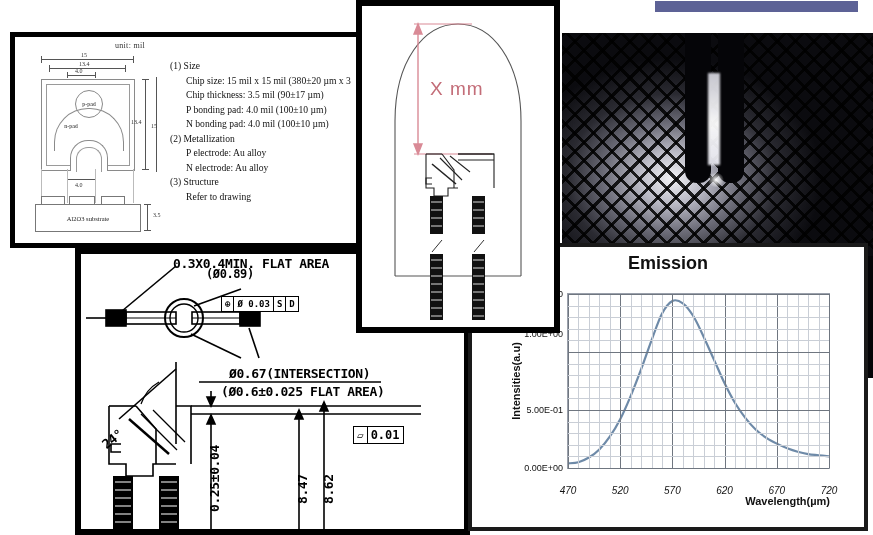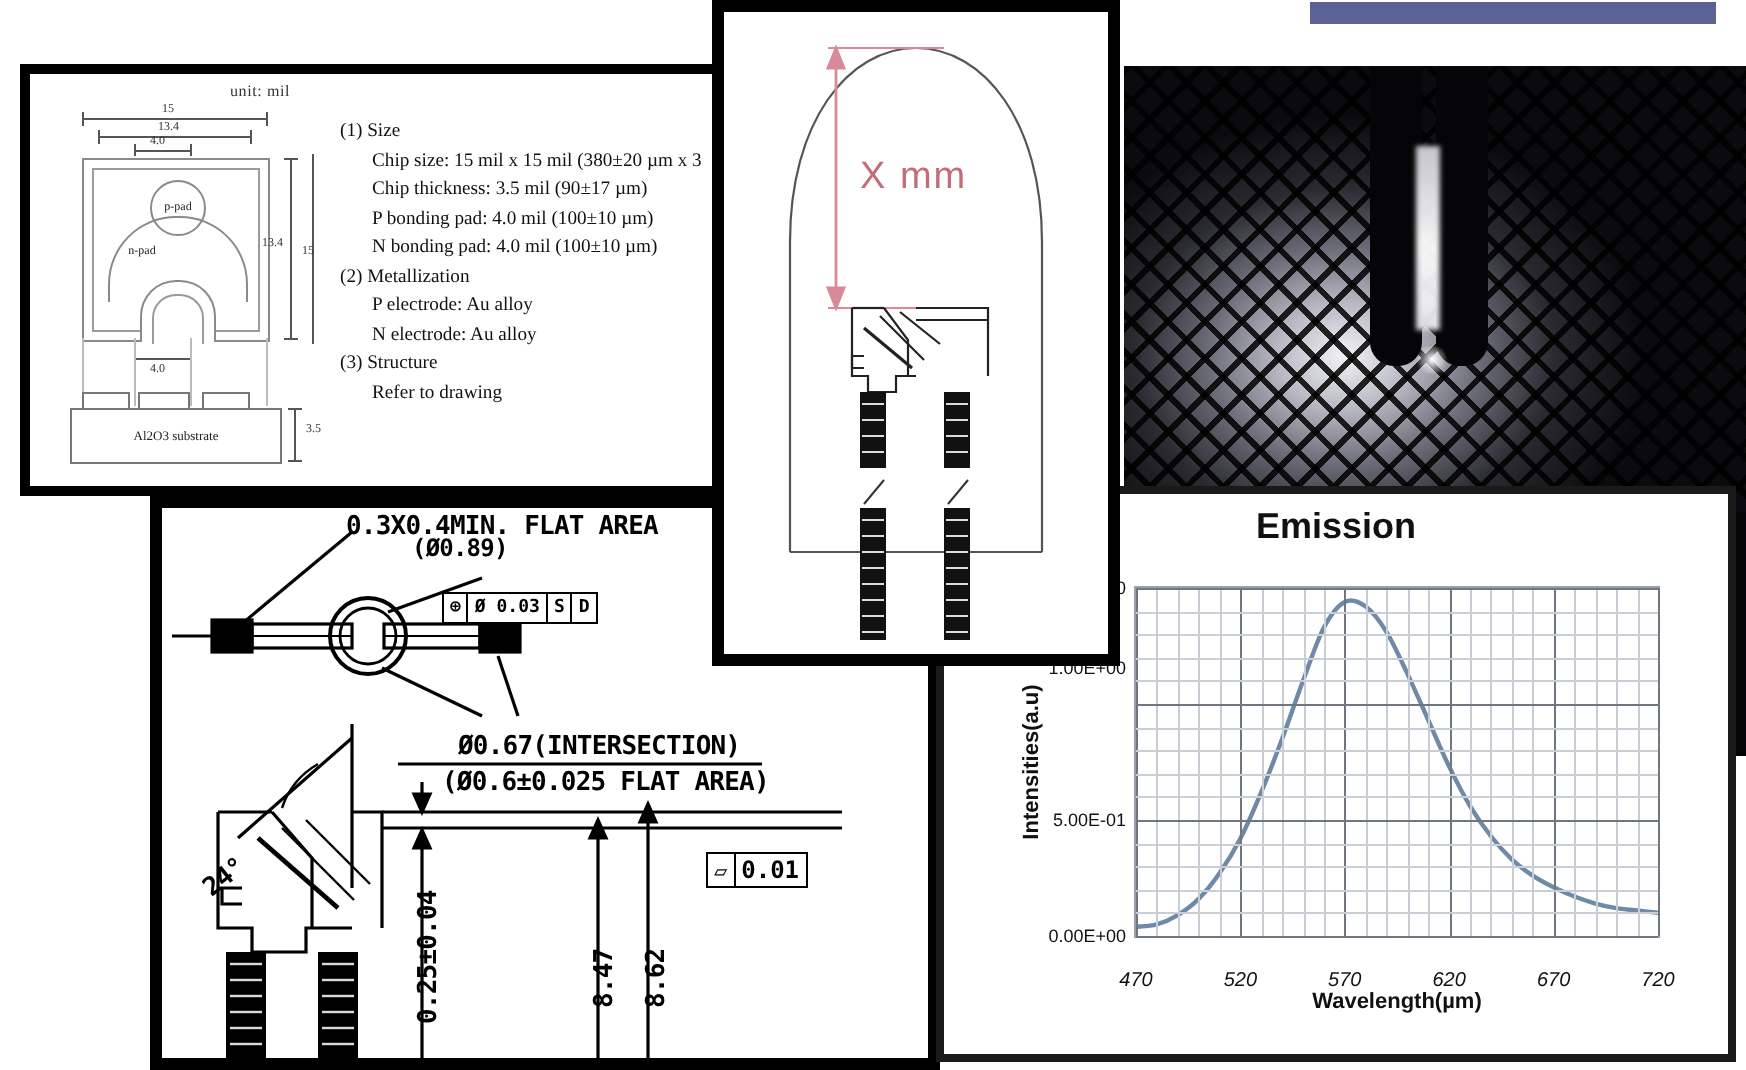--- a/index.html
+++ b/index.html
@@ -92,21 +92,21 @@
   .plot{position:absolute;left:95px;top:46px;width:263px;height:176px;background:#fff;
         border:1px solid #9aa0ab;box-sizing:border-box;}
   .gridv{position:absolute;top:0;bottom:0;width:1px;background:#c9ced6;}
   .gridh{position:absolute;left:0;right:0;height:1px;background:#c9ced6;}
   .gridv.major{background:#6f7680;}
   .gridh.major{background:#6f7680;}
   .ytick{position:absolute;right:100%;margin-right:5px;transform:translateY(-50%);
          font-family:"Liberation Sans", sans-serif;font-size:9px;color:#111;white-space:nowrap;}
   .xtick{position:absolute;top:100%;margin-top:17px;transform:translateX(-50%);
          font-family:"Liberation Sans", sans-serif;font-size:10px;color:#111;font-style:italic;}
-  .xaxis-label{position:absolute;left:95px;width:263px;top:248px;text-align:center;
+  .xaxis-label{position:absolute;left:95px;width:263px;top:248px;text-align:right;
                font-family:"Liberation Sans", sans-serif;font-weight:bold;font-size:11px;color:#111;}
   .yaxis-label{position:absolute;left:44px;top:134px;transform:translate(-50%,-50%) rotate(-90deg);
                font-family:"Liberation Sans", sans-serif;font-weight:bold;font-size:11px;color:#111;
                white-space:nowrap;}
 </style>
 </head>
 <body>
 
 <div class="stage">
 

